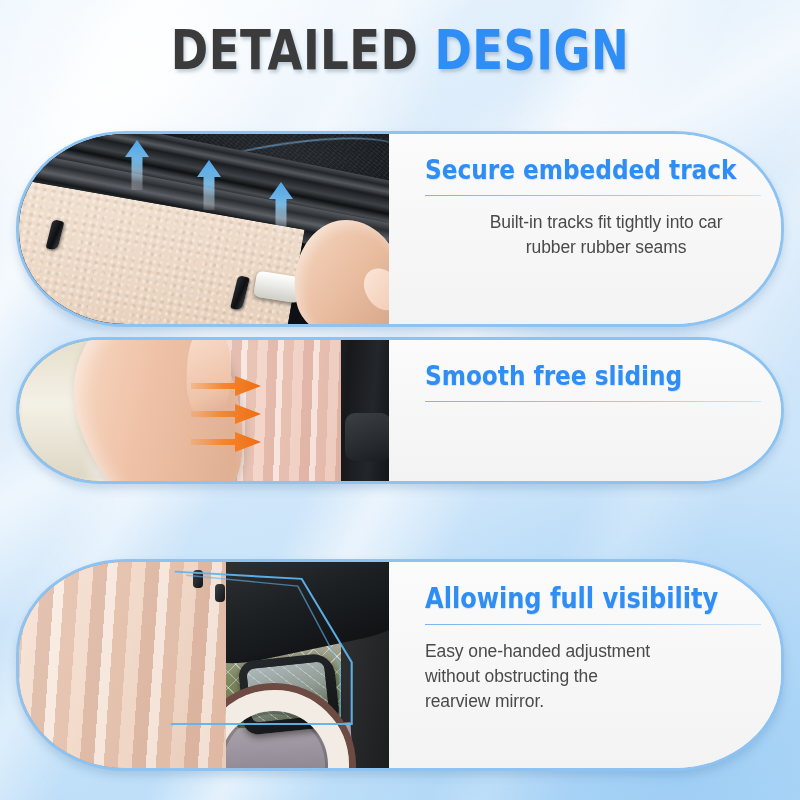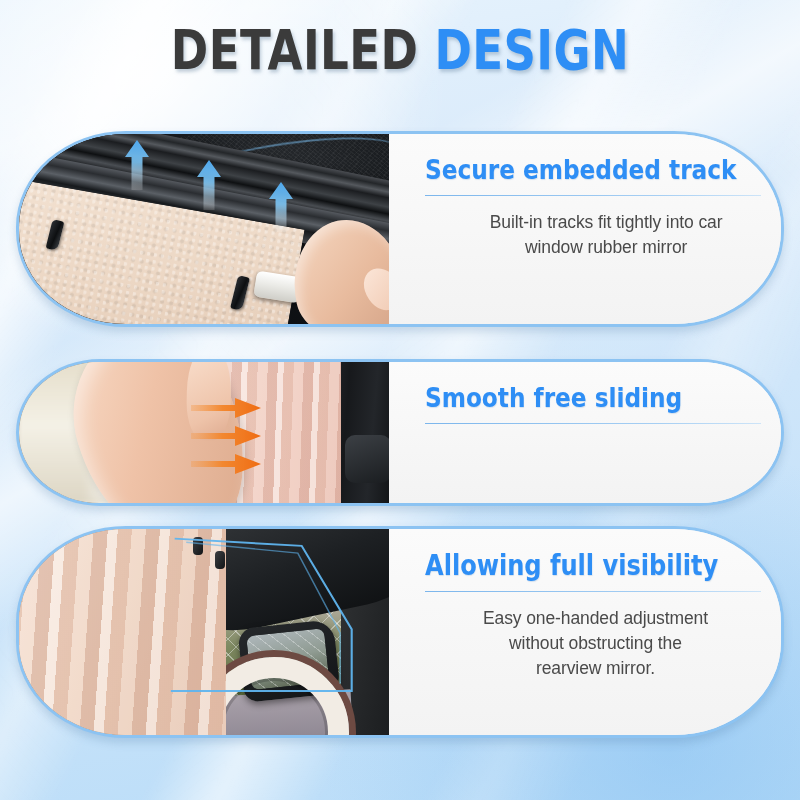--- a/index.html
+++ b/index.html
@@ -93,22 +93,22 @@
     width: 768px;
     background: #f4f4f4;
     border: 3px solid #8cc3f2;
     border-radius: 110px / 96px;
     overflow: hidden;
     display: flex;
     box-shadow: 0 5px 9px rgba(70,115,160,0.22);
     z-index: 4;
   }
   #card-1 { top: 131px;  height: 196px; text-align: center; }
-  #card-2 { top: 359px;  height: 147px; }
-  #card-3 { top: 526px;  height: 212px; text-align: center; }
+  #card-2 { top: 337px;  height: 147px; }
+  #card-3 { top: 559px;  height: 212px; }
 
   .card-photo {
     position: relative;
     width: 370px;
     flex: 0 0 370px;
     overflow: hidden;
     background: #111;
   }
   .card-body {
     flex: 1 1 auto;
@@ -488,21 +488,21 @@
           </defs>
         <path d="M12 0 L24 17 L17.5 17 L17.5 50 L6.5 50 L6.5 17 L0 17 Z" fill="url(#gUp3)"></path>
       </svg>
     </div>
   </div>
 
   <div class="card-body">
     <div class="card-heading">Secure embedded track</div>
     <div class="card-divider"></div>
     <div class="card-text">Built-in tracks fit tightly into car
-window rubber mirror</div>
+rubber rubber seams</div>
   </div>
 </div>
 
 <div class="card" id="card-2">
 
   <div class="card-photo">
     <div class="p2-base"></div>
     <div class="p2-window"></div>
     <div class="p2-bright"></div>
     <div class="p2-pillar"></div>

